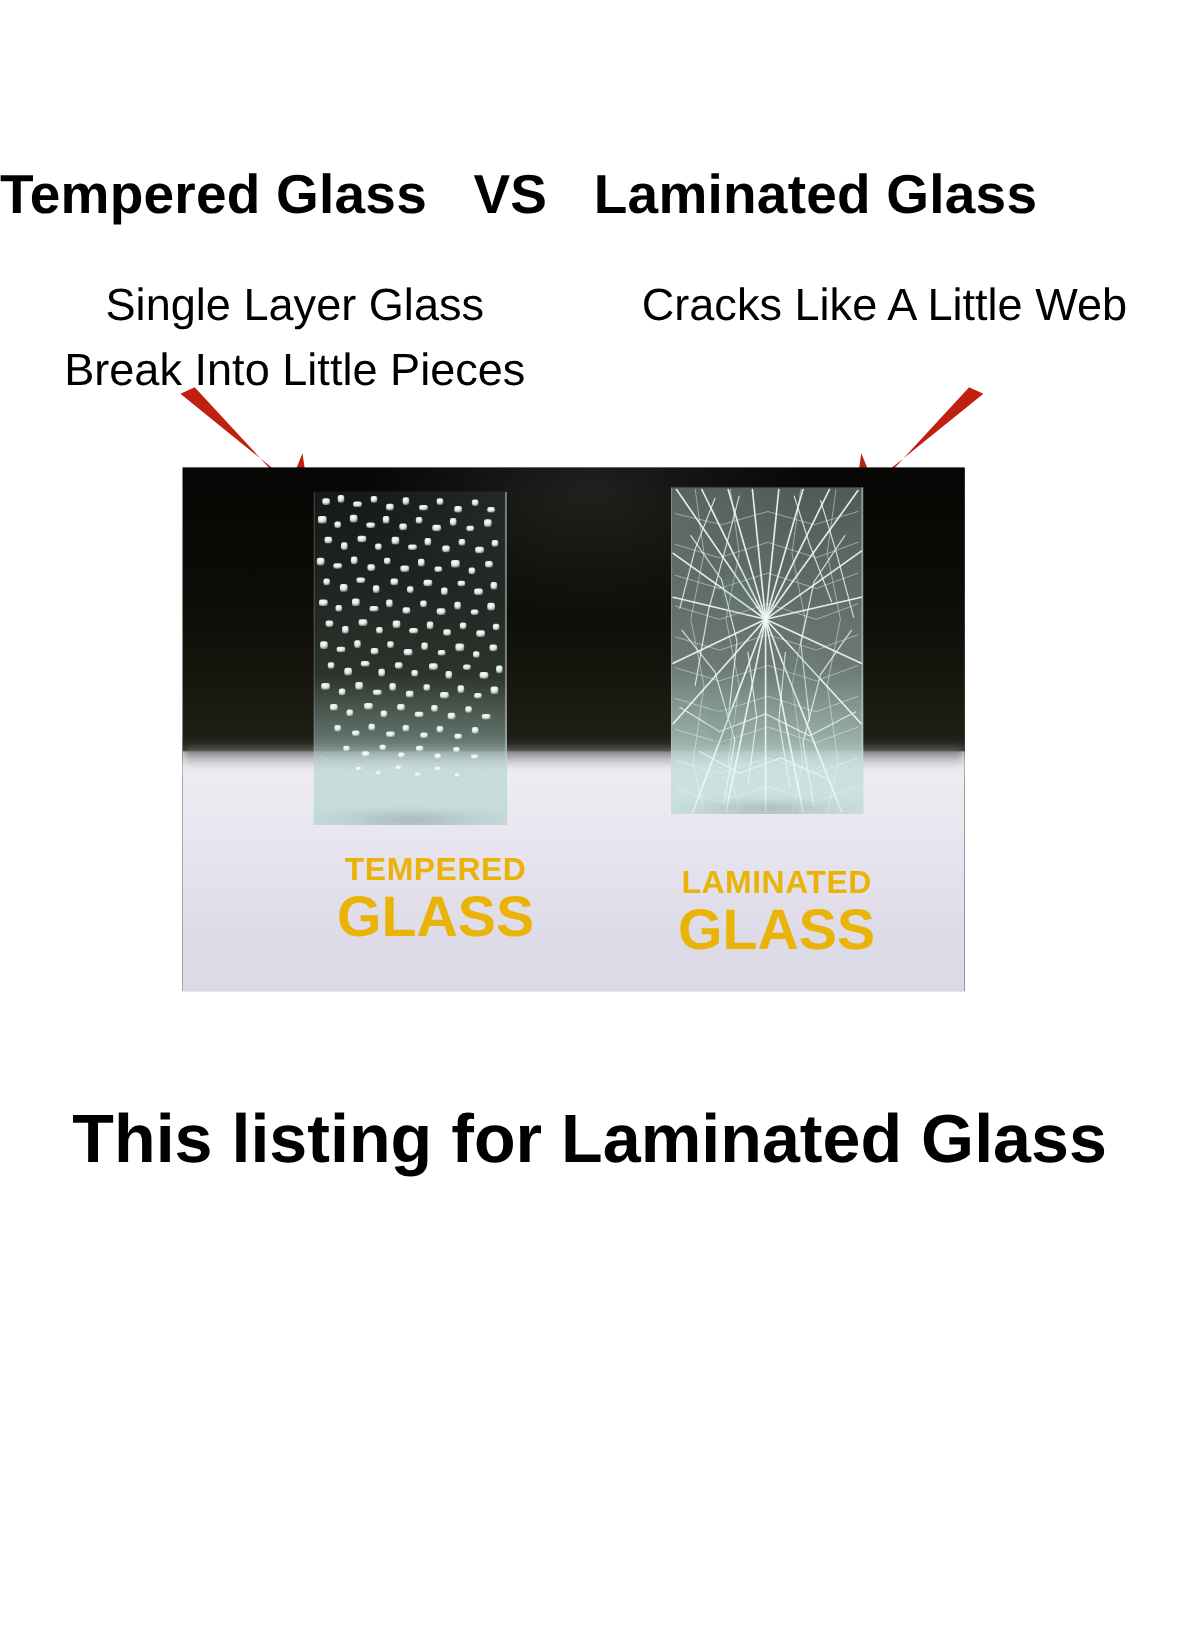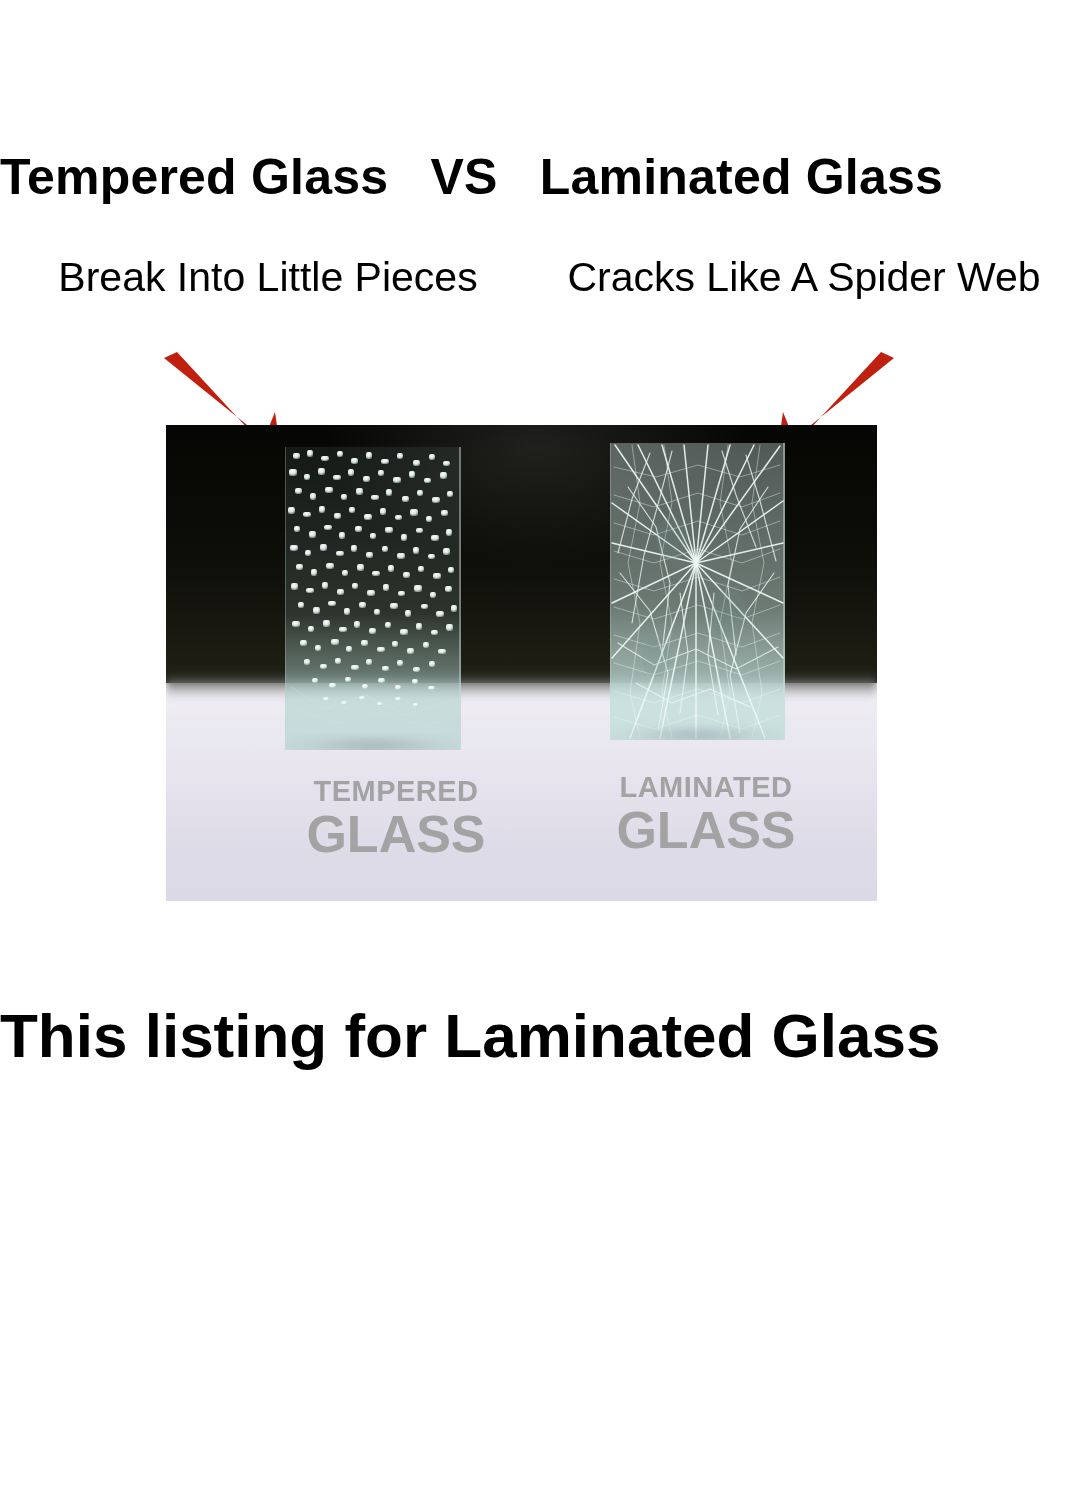--- a/index.html
+++ b/index.html
@@ -155,65 +155,67 @@
     height: 36px;
     background: radial-gradient(ellipse 60% 70% at 50% 0%,
       rgba(90,90,105,0.35) 0%, rgba(130,130,145,0.12) 60%, rgba(0,0,0,0) 100%);
     filter: blur(4px);
   }
 
   
   .photo-caption {
     position: absolute;
     text-align: center;
-    color: #a3a3a3;
+    color: #eab308;
     font-family: "Liberation Sans", sans-serif;
     font-weight: 700;
     line-height: 1;
   }
   #caption-tempered { left: 100px; top: 352px; width: 260px; }
-  #caption-laminated { left: 410px; top: 348px; width: 260px; }
+  #caption-laminated { left: 410px; top: 364px; width: 260px; }
   .caption-small {
     display: block;
     font-size: 29px;
     letter-spacing: 0.5px;
     font-weight: 700;
   }
   .caption-big {
     display: block;
     font-size: 52px;
     letter-spacing: 0px;
     font-weight: 700;
     margin-top: 2px;
   }
 
   
   #footer-note {
     position: absolute;
     left: 0;
     top: 1000px;
     width: 1072px;
+    text-align: center;
     font-size: 62px;
     font-weight: 600;
     white-space: nowrap;
   }
 </style>
 </head>
 <body>
 
 <div id="headline">Tempered Glass   VS   Laminated Glass</div>
 
 <div id="caption-columns">
 
   <div class="caption-col">
+    <span class="caption-line">Single Layer Glass</span>
     <span class="caption-line">Break Into Little Pieces</span>
   </div>
 
   <div class="caption-col">
-    <span class="caption-line">Cracks Like A Spider Web</span>
+    <span class="caption-line">Cracks Like A Little Web</span>
   </div>
 
 </div>
 
 <div id="arrow-left-wrap" class="arrow-svg">
   <svg width="140" height="125" viewBox="0 0 140 125">
     <path d="M 14 10
              L 27 4
              L 112 96
              L 125 64

